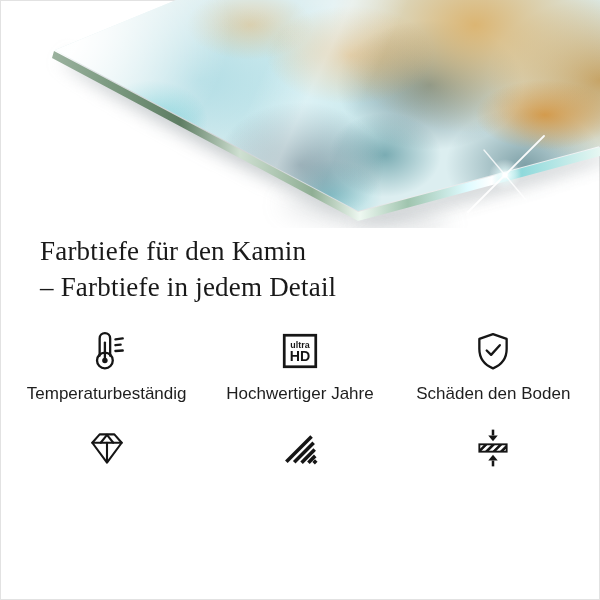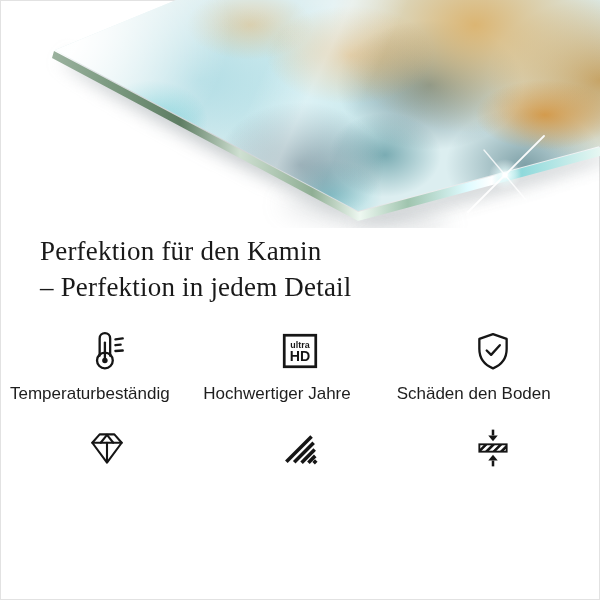--- a/index.html
+++ b/index.html
@@ -73,21 +73,21 @@
 
   
   .features{
     margin-top:22px;
     padding:0 10px;
     display:grid;
     grid-template-columns:repeat(3, 1fr);
     row-gap:20px;
   }
   .feature{
-    display:flex;flex-direction:column;
+    display:flex;flex-direction:column;align-items:center;
     height:76px;
   }
   .feature .icon-box{
     height:48px;display:flex;align-items:center;justify-content:center;
   }
   .feature .label{
     margin-top:9px;font-size:17px;color:#1e1e1e;white-space:nowrap;
   }
   svg{display:block;}
 </style>
@@ -110,22 +110,22 @@
     </defs>
     <circle cx="45" cy="45" r="16" fill="url(#glow)"></circle>
     <line x1="8" y1="82" x2="84" y2="6" stroke="#ffffff" stroke-width="1.8" stroke-linecap="round" opacity="0.95"></line>
     <line x1="24" y1="20" x2="66" y2="70" stroke="#ffffff" stroke-width="1.4" stroke-linecap="round" opacity="0.8"></line>
     <circle cx="45" cy="45" r="2.6" fill="#ffffff"></circle>
   </svg>
 </div>
 
 <div class="content">
   <h1 class="heading">
-    <span>Perfektion für den Kamin</span><br>
-    <span>– Perfektion in jedem Detail</span>
+    <span>Farbtiefe für den Kamin</span><br>
+    <span>– Farbtiefe in jedem Detail</span>
   </h1>
 </div>
 
 <div class="features">
 
   <div class="feature">
     <div class="icon-box">
       <svg viewBox="0 0 40 40" width="42" height="42" fill="none" stroke="#161616" stroke-width="2.2" stroke-linecap="round" stroke-linejoin="round">
         <path d="M13 24.5 V8 a5 5 0 0 1 10 0 V24.5"></path>
         <circle cx="18" cy="29" r="7.5"></circle>

